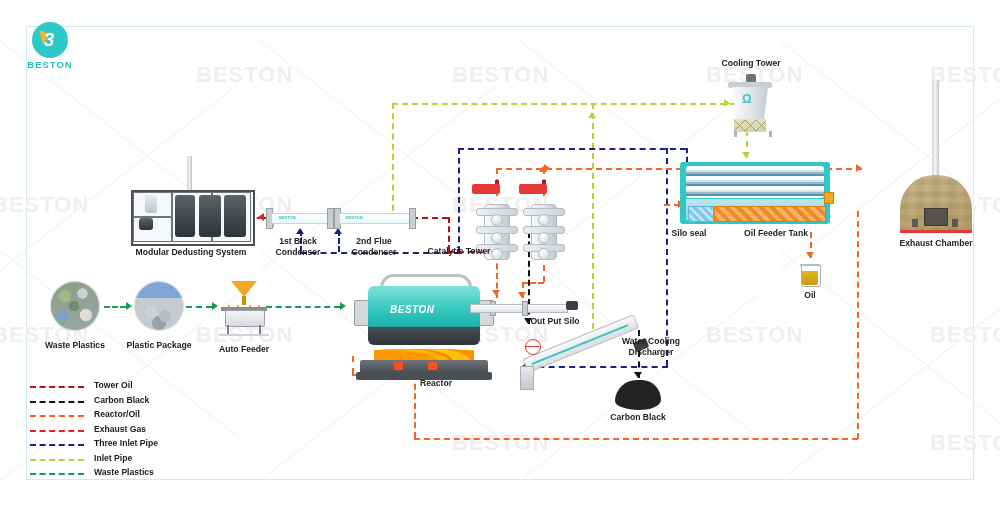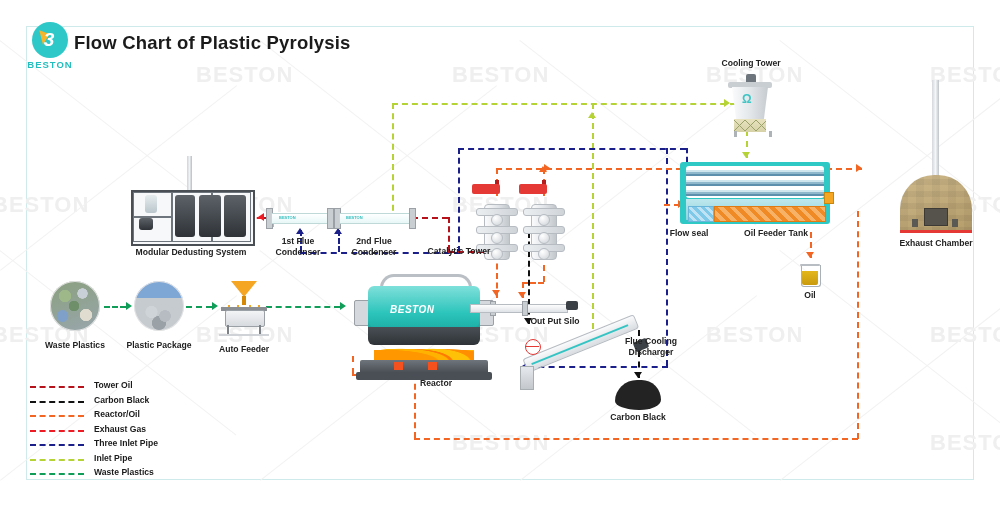--- a/index.html
+++ b/index.html
@@ -242,21 +242,20 @@
   <div class="wmline" style="left:260px;top:480px;width:300px;transform:rotate(-38deg);"></div>
   <div class="wmline" style="left:520px;top:480px;width:300px;transform:rotate(-38deg);"></div>
   <div class="wmline" style="left:780px;top:480px;width:300px;transform:rotate(-38deg);"></div>
 
   <div id="logo">
     <div class="circ"></div>
     <div class="bolt"></div>
     <div class="b">3</div>
     <div class="lt">BESTON</div>
   </div>
-  <div id="title">Flow Chart of Plastic Pyrolysis</div>
 
   <div class="pipe ph c-waste" style="left:104px;top:306px;width:22px;"></div>
   <div class="arw ar-r" style="left:126px;top:302px;border-left-color:#0f9d58;"></div>
   <div class="pipe ph c-waste" style="left:186px;top:306px;width:26px;"></div>
   <div class="arw ar-r" style="left:212px;top:302px;border-left-color:#0f9d58;"></div>
   <div class="pipe ph c-waste" style="left:266px;top:306px;width:74px;"></div>
   <div class="arw ar-r" style="left:340px;top:302px;border-left-color:#0f9d58;"></div>
 
   <div class="pipe ph c-outlet" style="left:392px;top:103px;width:354px;"></div>
   <div class="pipe pv c-outlet" style="left:392px;top:103px;height:118px;"></div>
@@ -377,21 +376,21 @@
   </div>
   <div class="lbl" style="left:131px;top:247px;width:120px;">Modular Dedusting System</div>
 
   <div class="eq cond" style="left:266px;top:208px;width:66px;height:20px;">
     <div class="flg" style="left:0;"></div>
     <div class="tube" style="left:5px;width:56px;"></div>
     <div class="flg" style="left:61px;"></div>
     <div class="txt" style="left:13px;">BESTON</div>
   </div>
   <div class="lbl" style="left:258px;top:236px;width:80px;">
-    <span>1st Flue</span><br>
+    <span>1st Black</span><br>
     <span>Condenser</span>
   </div>
 
   <div class="eq cond" style="left:334px;top:208px;width:80px;height:20px;">
     <div class="flg" style="left:0;"></div>
     <div class="tube" style="left:5px;width:70px;"></div>
     <div class="flg" style="left:75px;"></div>
     <div class="txt" style="left:12px;">BESTON</div>
   </div>
   <div class="lbl" style="left:334px;top:236px;width:80px;">
@@ -435,21 +434,21 @@
   <div class="lbl" style="left:706px;top:58px;width:90px;">Cooling Tower</div>
 
   <div class="eq tri" style="left:680px;top:162px;width:152px;height:62px;">
     <div class="frame"></div>
     <div class="stack"></div>
     <div class="pool"></div>
     <div class="wsl"></div>
     <div class="oiltank"></div>
     <div class="val"></div>
   </div>
-  <div class="lbl" style="left:660px;top:228px;width:58px;">Flow seal</div>
+  <div class="lbl" style="left:660px;top:228px;width:58px;">Silo seal</div>
   <div class="lbl" style="left:726px;top:228px;width:100px;">Oil Feeder Tank</div>
 
   <div class="eq exh" style="left:896px;top:80px;width:80px;height:156px;">
     <div class="chim"></div>
     <div class="arch"></div>
     <div class="door"></div>
     <div class="hook" style="left:16px;"></div>
     <div class="hook" style="left:56px;"></div>
     <div class="sill"></div>
   </div>
@@ -475,21 +474,21 @@
     <div class="belt"></div>
     <div class="acc"></div>
     <div class="head"></div>
     <div class="foot"></div>
   </div>
   <div class="eq" style="left:524px;top:338px;width:18px;height:18px;">
     <div style="position:absolute;left:1px;top:1px;width:14px;height:14px;border:1.5px solid #e53935;border-radius:50%;"></div>
     <div style="position:absolute;left:1px;top:7.5px;width:14px;height:1.5px;background:#e53935;"></div>
   </div>
   <div class="lbl" style="left:604px;top:336px;width:94px;">
-    <span>Flue Cooling</span><br>
+    <span>Water Cooling</span><br>
     <span>Discharger</span>
   </div>
 
   <div class="cblack eq" style="left:615px;top:380px;"></div>
   <div class="lbl" style="left:592px;top:412px;width:92px;">Carbon Black</div>
 
   <div id="legend">
     <div class="lgrow">
       <div class="lgline" style="border-top-color:#b5121b;"></div>
       <div class="lgtxt">Tower Oil</div>

